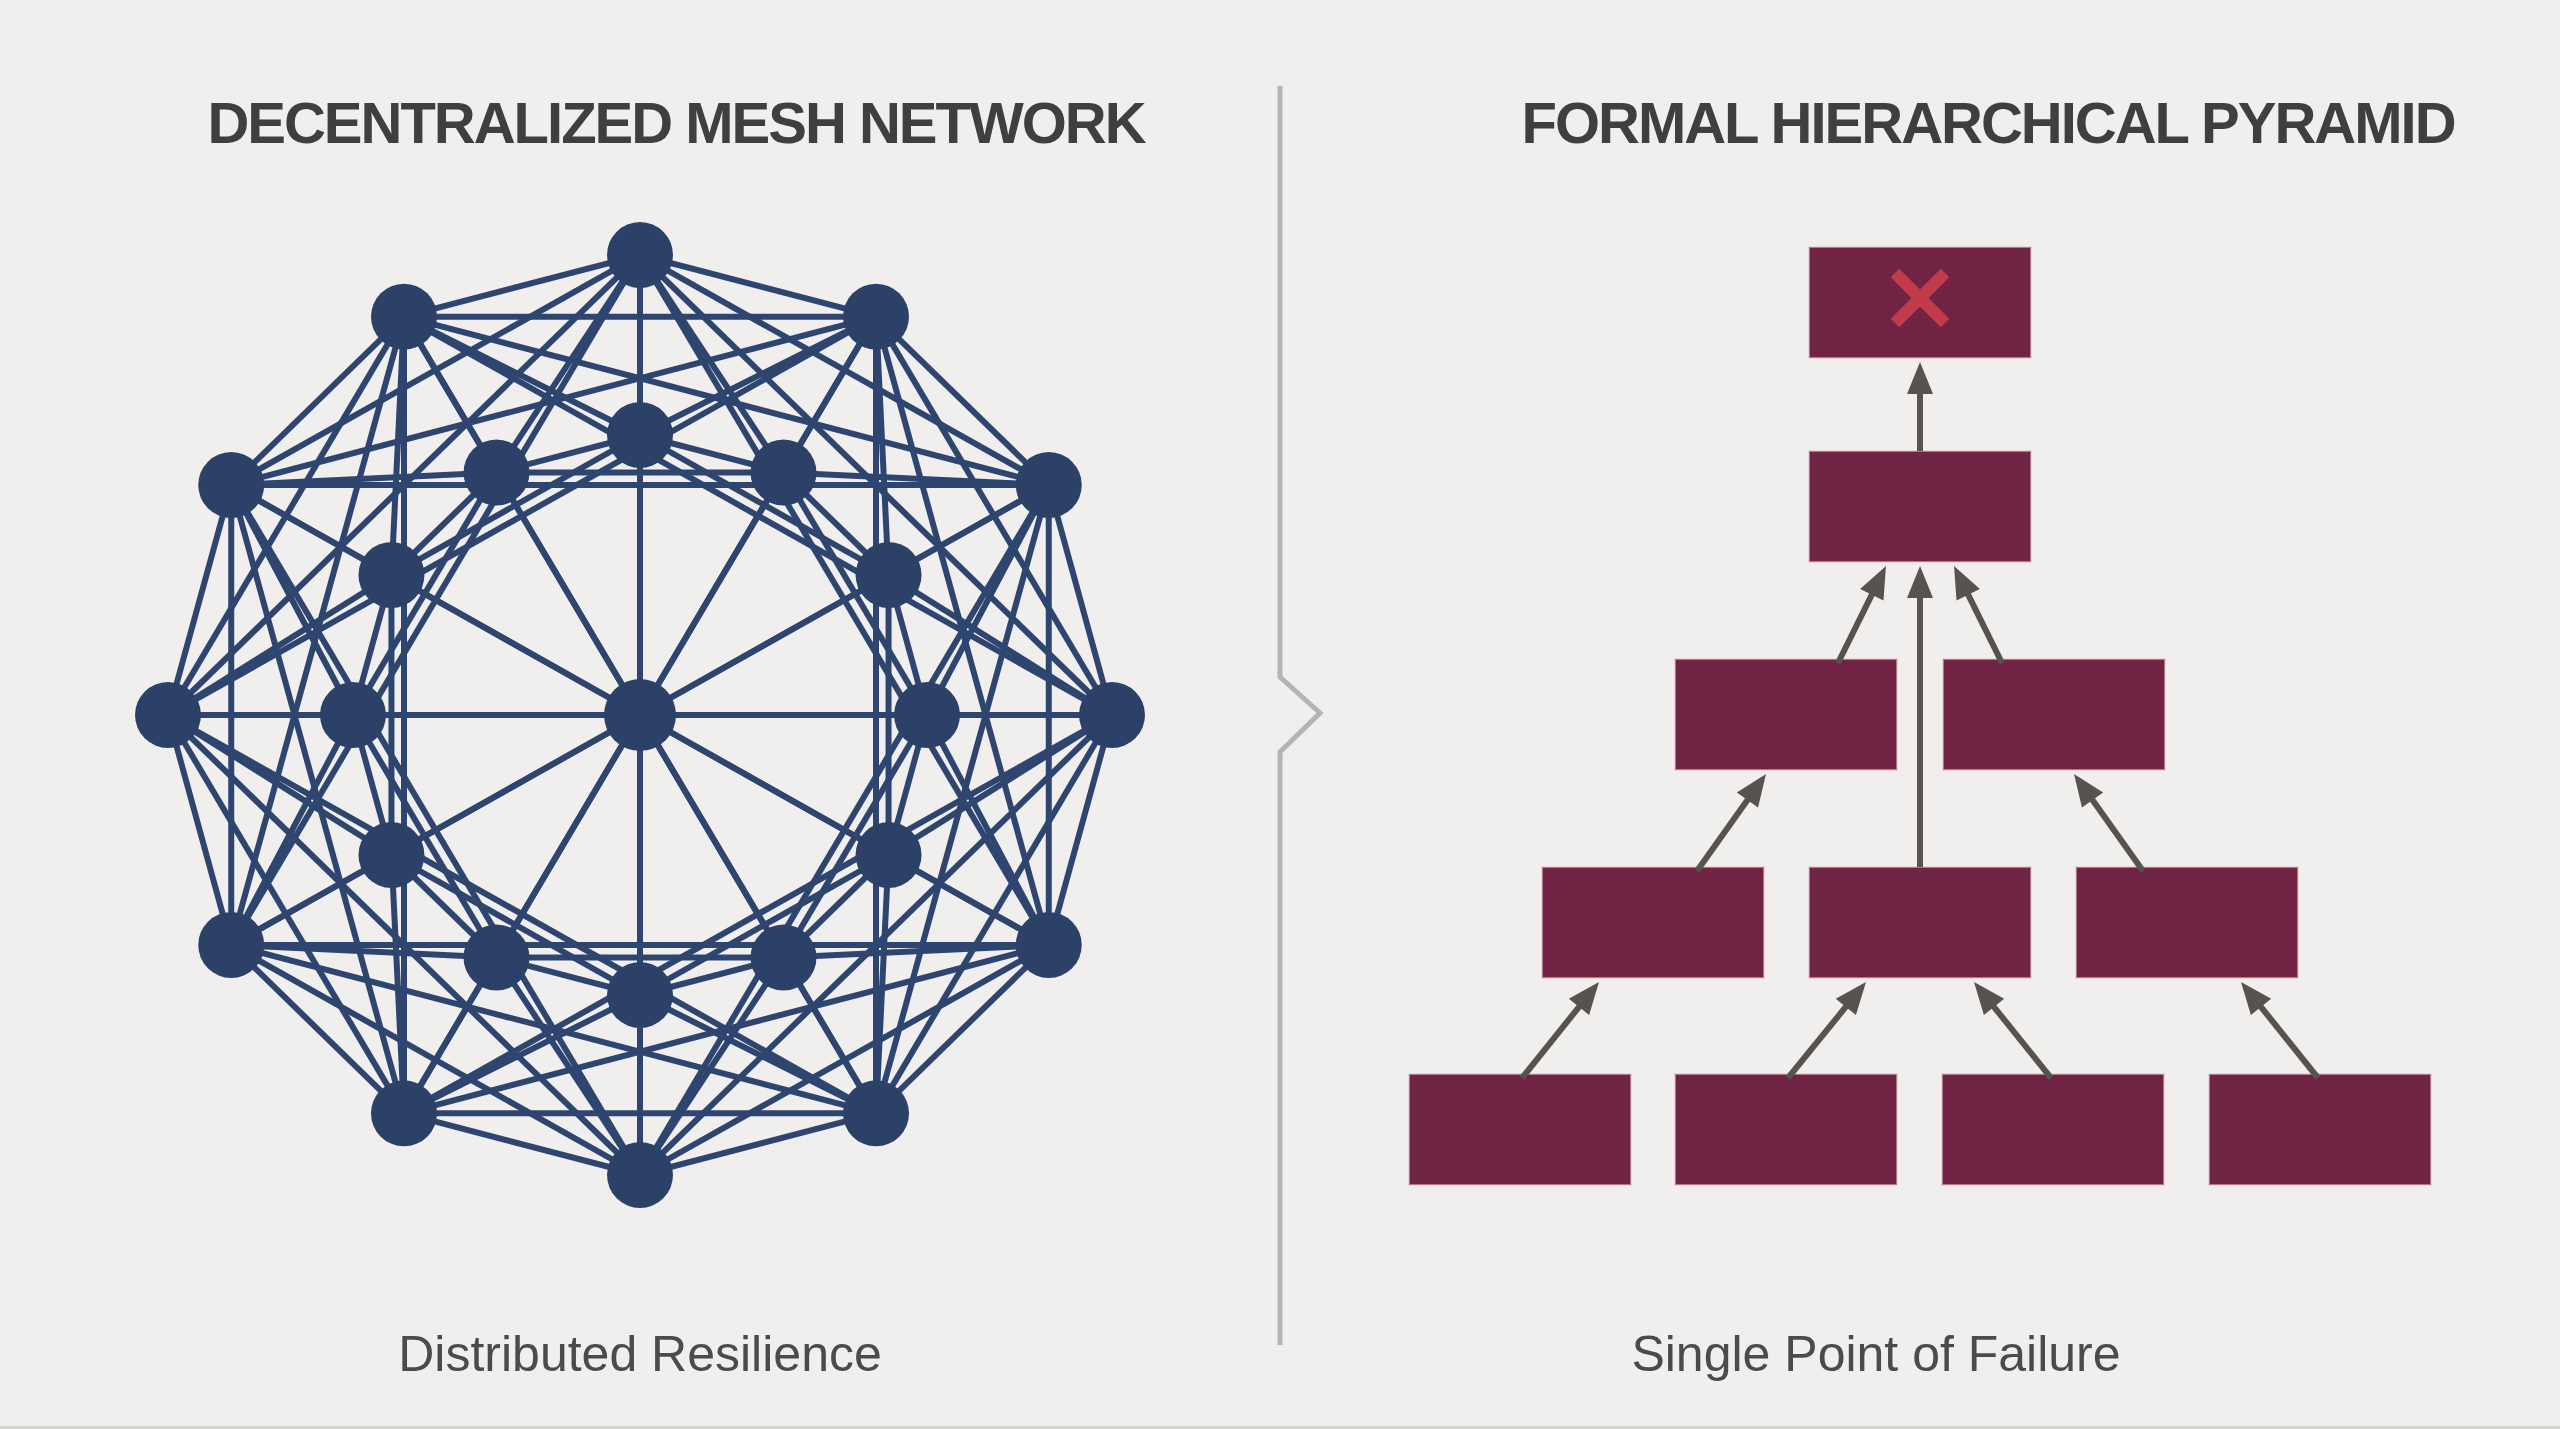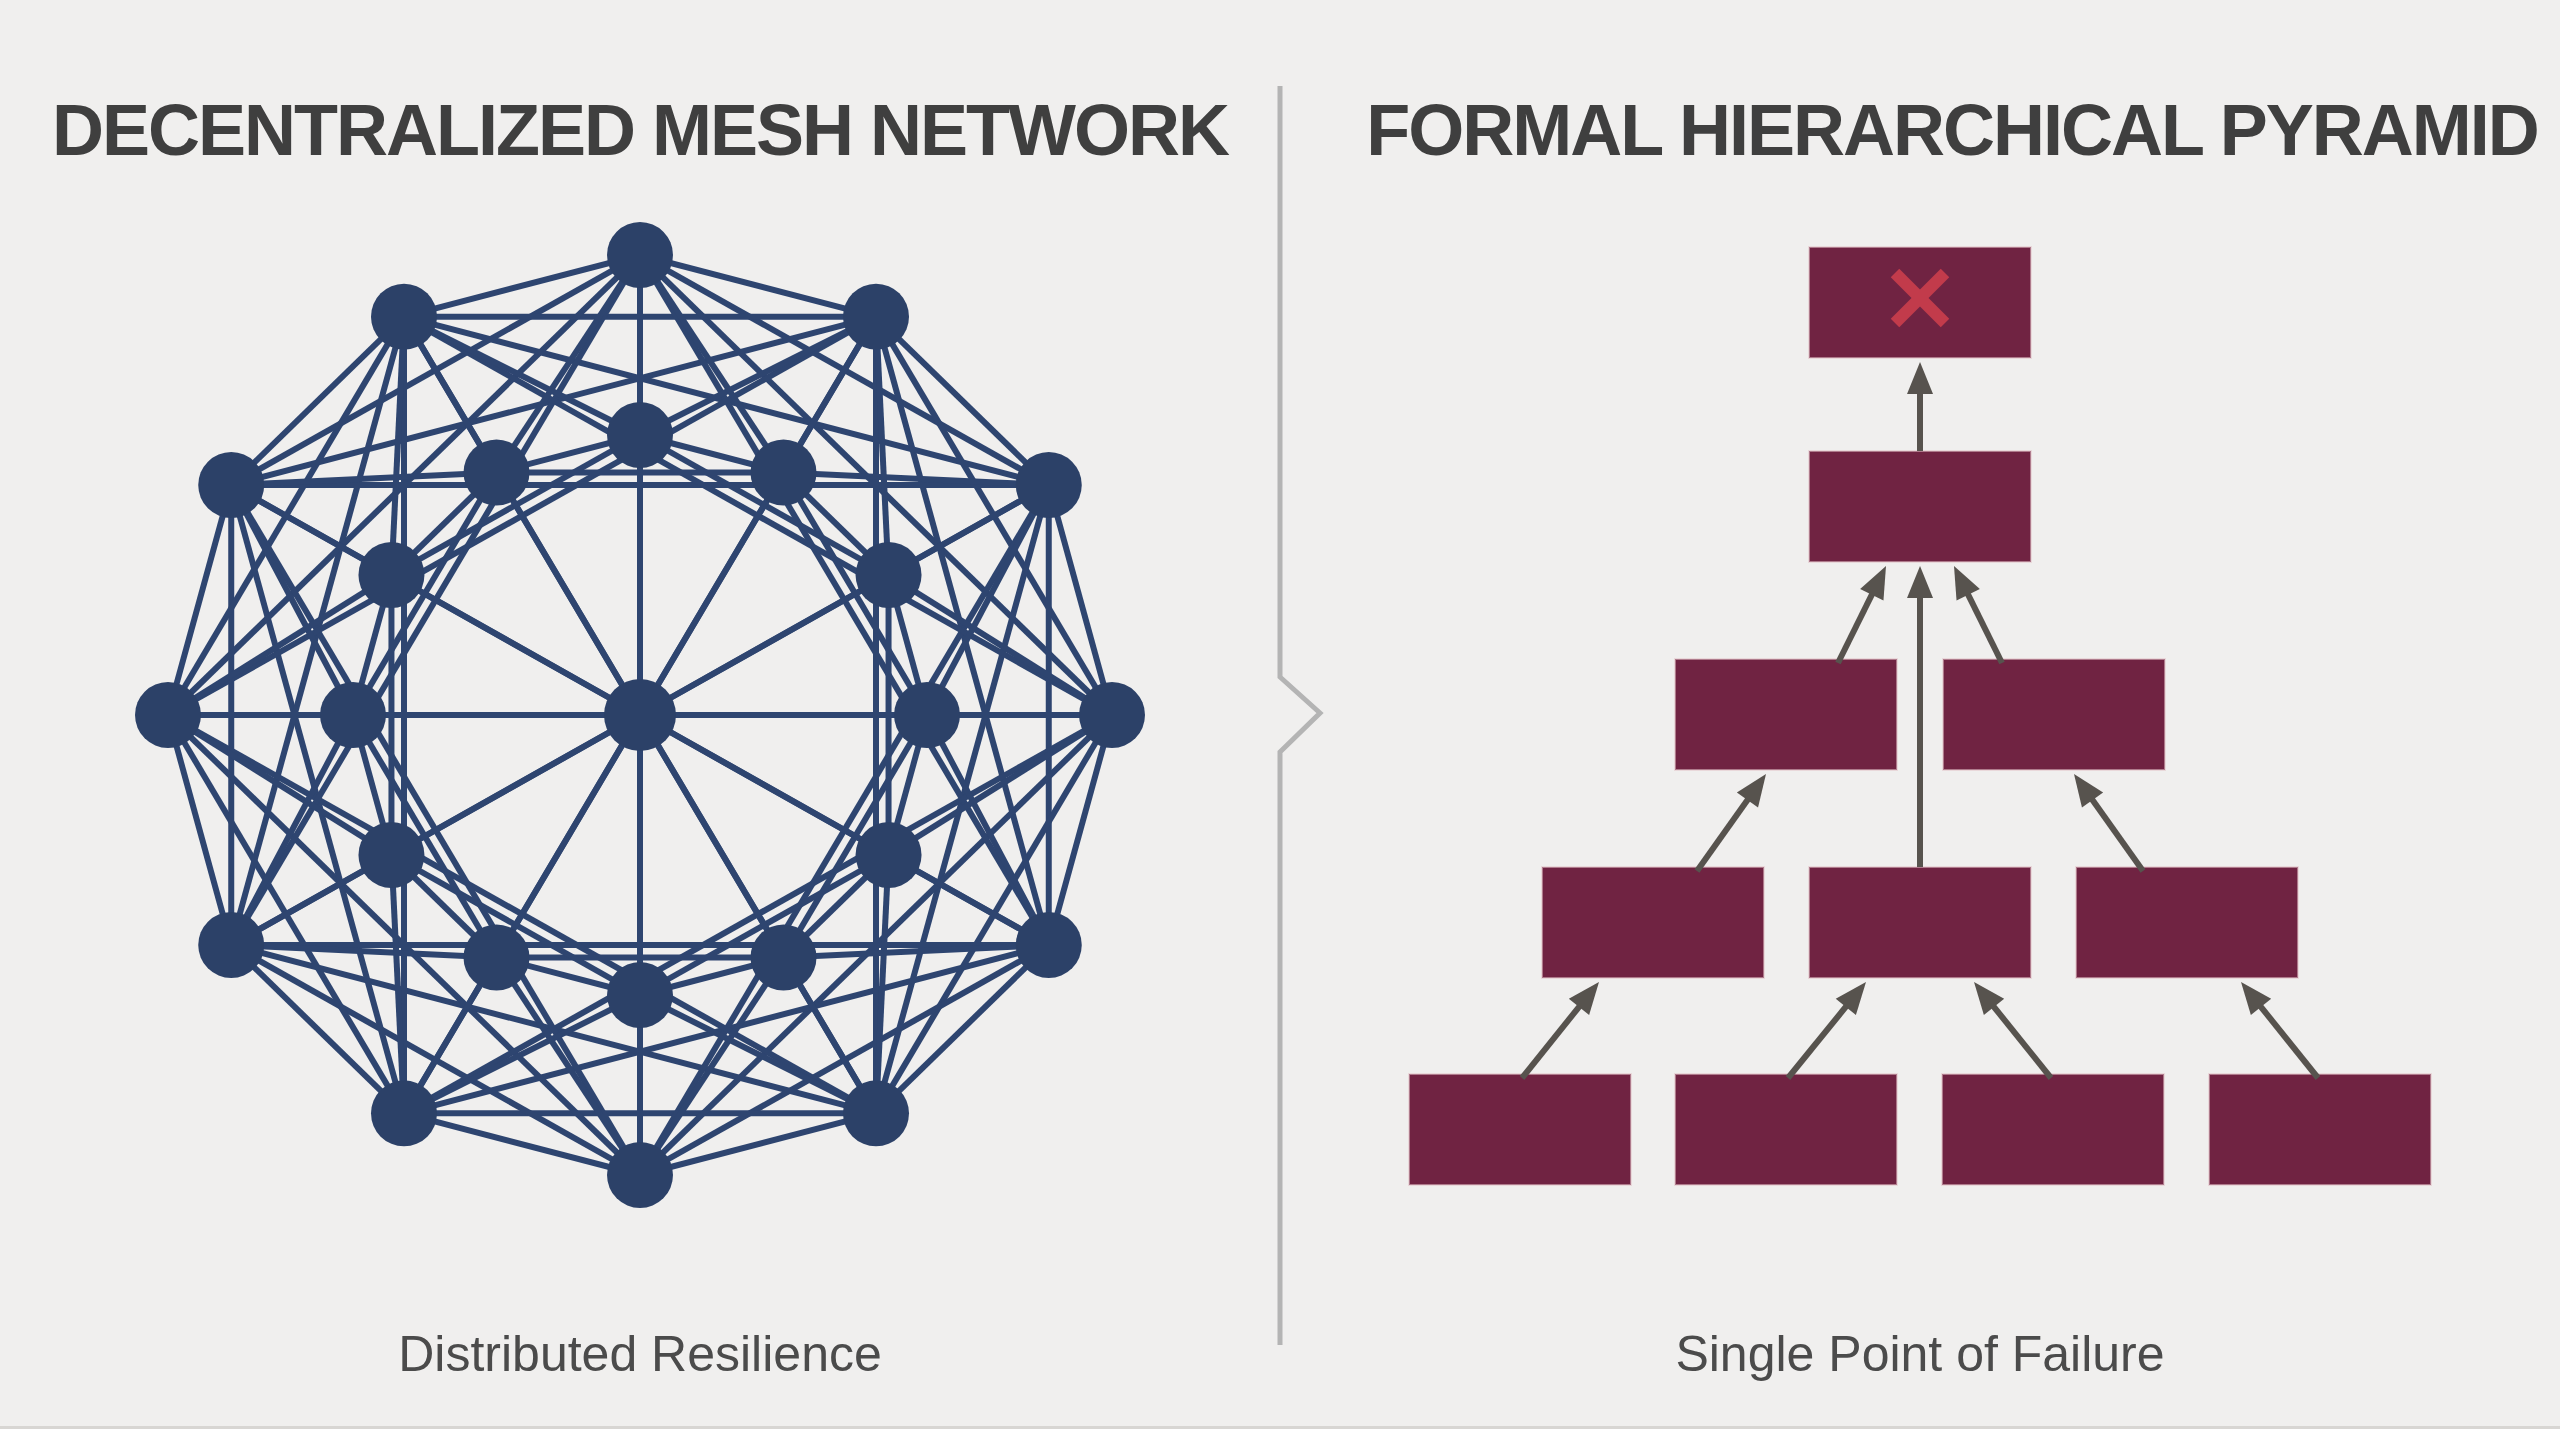--- a/index.html
+++ b/index.html
@@ -3,31 +3,32 @@
 <meta charset="utf-8">
 <style>
   html,body{margin:0;padding:0;background:#e8e7e5;}
   .canvas{
     position:relative;width:2560px;height:1429px;
     background:#f0efee;overflow:hidden;
     font-family:"Liberation Sans","DejaVu Sans",sans-serif;
   }
   .panel-title{
     position:absolute;top:94px;width:1280px;line-height:1;
-    text-align:center;font-weight:700;font-size:72px;letter-spacing:-2px;
+    text-align:center;font-weight:700;font-size:58px;letter-spacing:-2px;
     color:#3f3f3f;
+    padding-left:36px;
   }
   .panel-title.left{left:0;}
   .panel-title.right{left:1312px;}
   .panel-caption{
     position:absolute;top:1288px;width:1280px;line-height:1.15;
     text-align:center;font-weight:400;font-size:50px;color:#4b4b4b;margin-top:38px;
   }
   .panel-caption.left{left:0;}
-  .panel-caption.right{left:1280px;}
+  .panel-caption.right{left:1236px;}
   svg.layer{position:absolute;left:0;top:0;}
   .bottom-edge{
     position:absolute;left:0;bottom:0;width:100%;height:3px;background:#d8d6d3;
   }
 </style>
 </head>
 <body>
 
 <div class="canvas">
 

